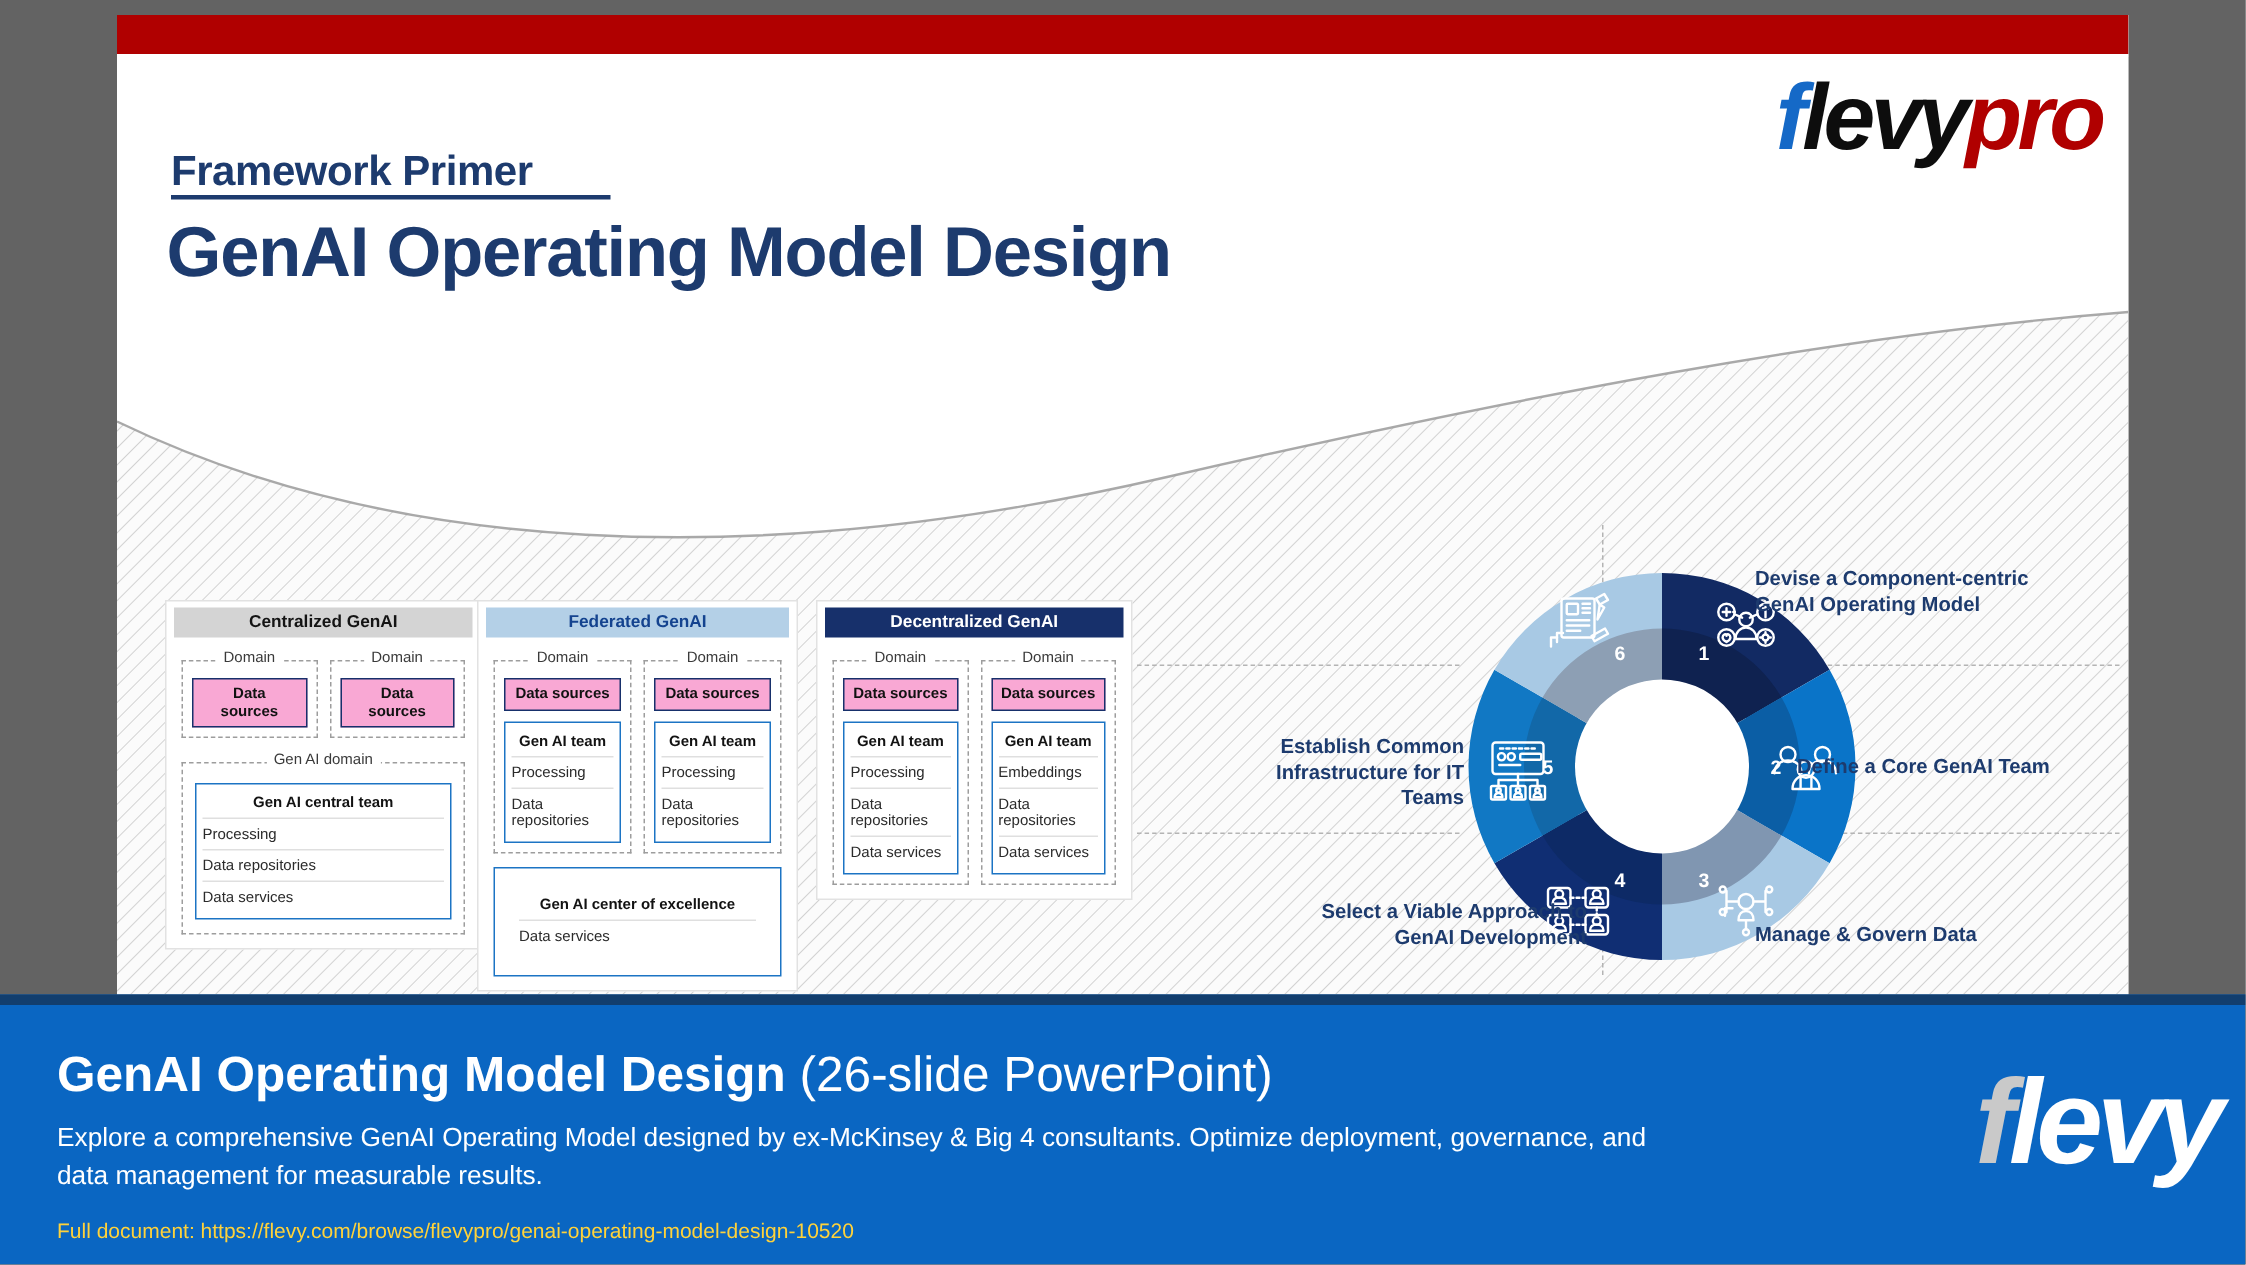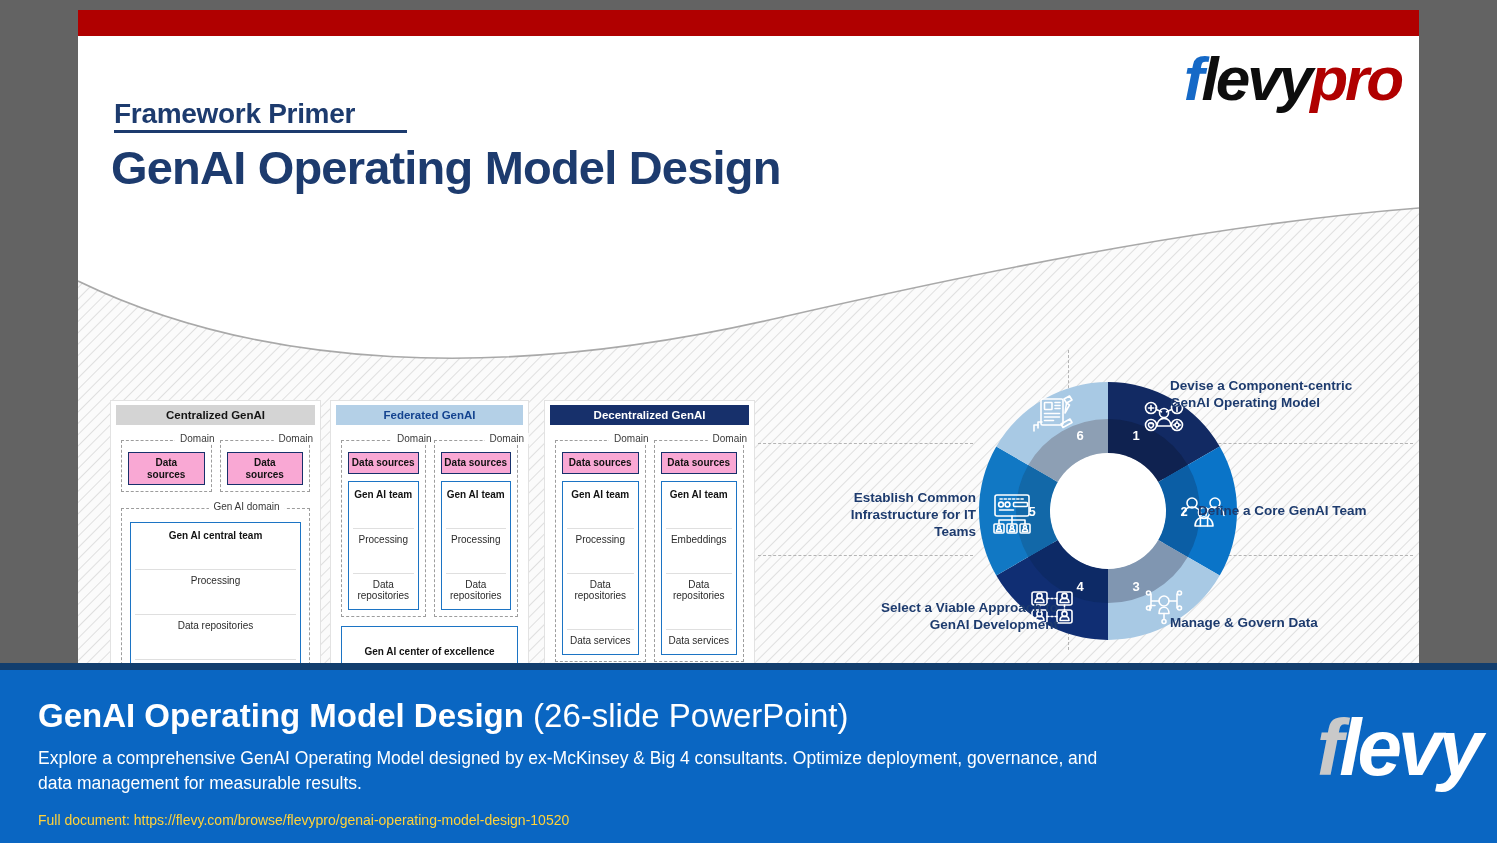--- a/index.html
+++ b/index.html
@@ -61,21 +61,21 @@
 
   
   .boxes { position: absolute; left: 32px; top: 390px; }
   .archbox {
     position: absolute; top: 0;
     background: #ffffff;
     border: 1px solid #e2e2e2;
     padding: 4px 5px 7px 5px;
   }
   .archbox.b1 { left: 0px;   width: 211px; }
-  .archbox.b2 { left: 220px; width: 199px; }
+  .archbox.b2 { left: 208px; width: 214px; }
   .archbox.b3 { left: 434px; width: 211px; }
 
   .bx-head {
     height: 20px; line-height: 20px; text-align: center;
     font-size: 11.5px; font-weight: bold;
   }
   .bx-head.h1 { background: #d4d4d4; color: #141414; }
   .bx-head.h2 { background: #b4d0e7; color: #14438f; }
   .bx-head.h3 { background: #17306b; color: #ffffff; }
 
@@ -86,43 +86,42 @@
     flex: 1;
     border: 1px dashed #9d9d9d;
     padding: 11px 6px 6px 6px;
     position: relative;
     margin-top: 7px;
   }
   .domain-lbl {
     position: absolute; top: -8px; left: 50%;
     transform: translateX(-50%);
     background: #ffffff; padding: 0 5px;
-    font-size: 10px; color: #3a3a3a; white-space: nowrap; margin-left: 31px;
+    font-size: 10px; color: #3a3a3a; white-space: nowrap;
   }
   .ds-box {
     border: 1.6px solid #17306b;
     text-align: center; font-size: 10px; font-weight: bold;
     color: #121212; padding: 4px 2px; line-height: 1.15;
     background: #f9a8d4;
   }
   .team-box {
     border: 1.6px solid #1c74c4;
     background: #fff;
     margin-top: 7px;
     padding: 4px 4px 4px 4px;
   }
   .team-title {
     text-align: center; font-size: 10px; font-weight: bold;
     color: #121212; padding: 3px 0 4px 0;
   }
   .team-item {
-    text-align: center; font-size: 10px; color: #2b2b2b;
+    font-size: 10px; color: #2b2b2b;
     padding: 5px 0 4px 0;
     border-top: 1px solid #dfdfdf;
-    margin-top: 24px;
   }
   .coe-box {
     border: 1.6px solid #1c74c4;
     background: #fff; margin-top: 9px; padding: 16px;
   }
 
   
   .wheel-area { position: absolute; left: 680px; top: 340px; width: 660px; height: 300px; }
   .dash-h {
     position: absolute; height: 0;

